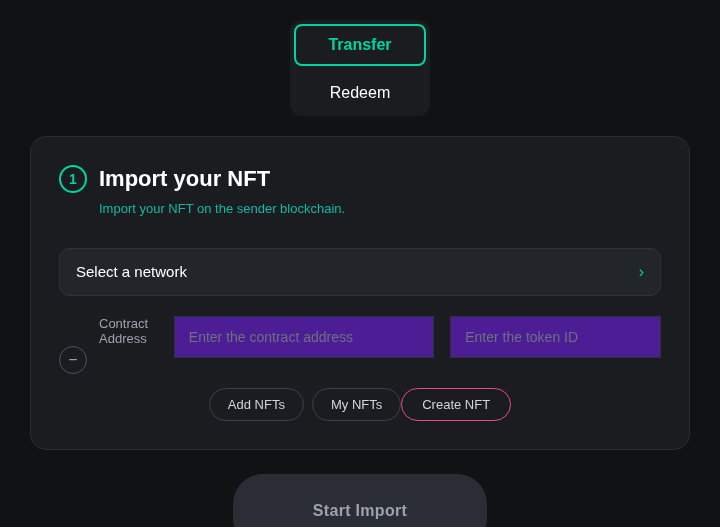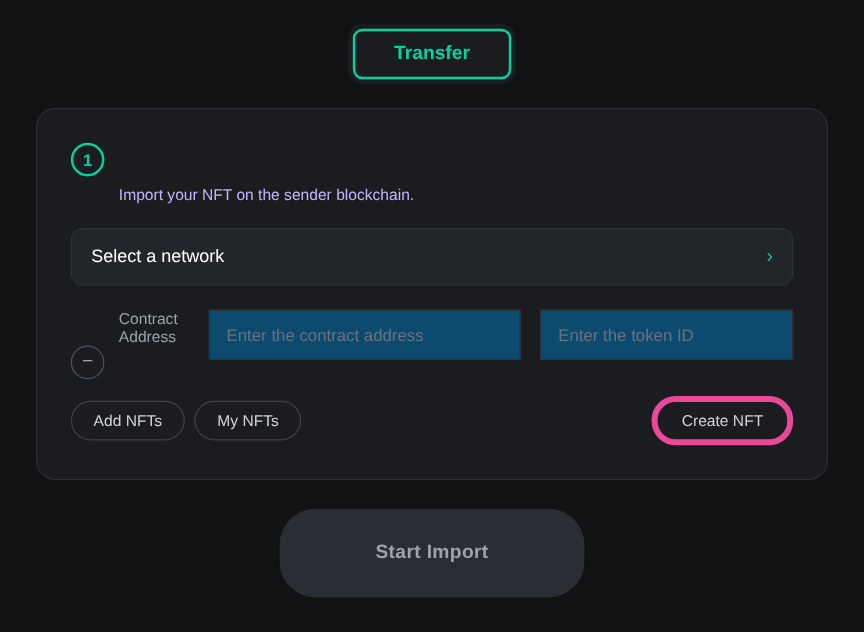--- a/index.html
+++ b/index.html
@@ -83,23 +83,23 @@
     }
 
     .step-title {
       font-size: 22px;
       font-weight: 700;
       color: #ffffff;
     }
 
     .step-subtitle {
       font-size: 13px;
-      color: #c4b5fd;
+      color: #14b8a6;
       margin-left: 40px;
-      margin-bottom: 20px;
+      margin-bottom: 32px;
     }
 
     
     .field-label {
       font-size: 13px;
       color: #9ca3af;
       margin-bottom: 8px;
       margin-left: 2px;
     }
 
@@ -165,39 +165,39 @@
 
     .field-group.contract {
       flex: 1.6;
     }
 
     .field-group.token {
       flex: 1;
     }
 
     .text-input {
-      background: #0c4a6e;
+      background: #4c1d95;
       border: 1px solid #2d3139;
       border-radius: 0;
       padding: 12px 14px;
       font-size: 14px;
       color: #9ca3af;
       outline: none;
       width: 100%;
     }
 
     .text-input::placeholder {
       color: #6b7280;
     }
 
     
     .actions-row {
       display: flex;
       align-items: center;
-      justify-content: space-between;
+      justify-content: center;
     }
 
     .left-actions {
       display: flex;
       gap: 8px;
     }
 
     .pill-btn {
       padding: 8px 18px;
       border-radius: 20px;
@@ -205,21 +205,21 @@
       background: transparent;
       color: #d1d5db;
       font-size: 13px;
       cursor: pointer;
       transition: border-color 0.2s;
     }
 
     .create-nft-btn {
       padding: 8px 20px;
       border-radius: 20px;
-      border: 5px solid #ec4899;
+      border: 1px solid #ec4899;
       background: transparent;
       color: #d1d5db;
       font-size: 13px;
       cursor: pointer;
     }
 
     
     .start-import-wrapper {
       display: flex;
       justify-content: center;
@@ -236,26 +236,28 @@
       font-weight: 600;
       cursor: pointer;
       letter-spacing: 0.3px;
     }
   </style>
 </head>
 <body>
 
 <div class="tab-bar">
   <button class="tab active">Transfer</button>
+  <button class="tab">Redeem</button>
 </div>
 
 <div class="card">
 
   <div class="step-header">
     <div class="step-circle">1</div>
+    <span class="step-title">Import your NFT</span>
   </div>
   <p class="step-subtitle">Import your NFT on the sender blockchain.</p>
 
   <div class="network-select">
     <span class="network-select-text">Select a network</span>
     <span class="chevron-right">›</span>
   </div>
 
   <div class="inputs-row">
     <button class="minus-btn">

